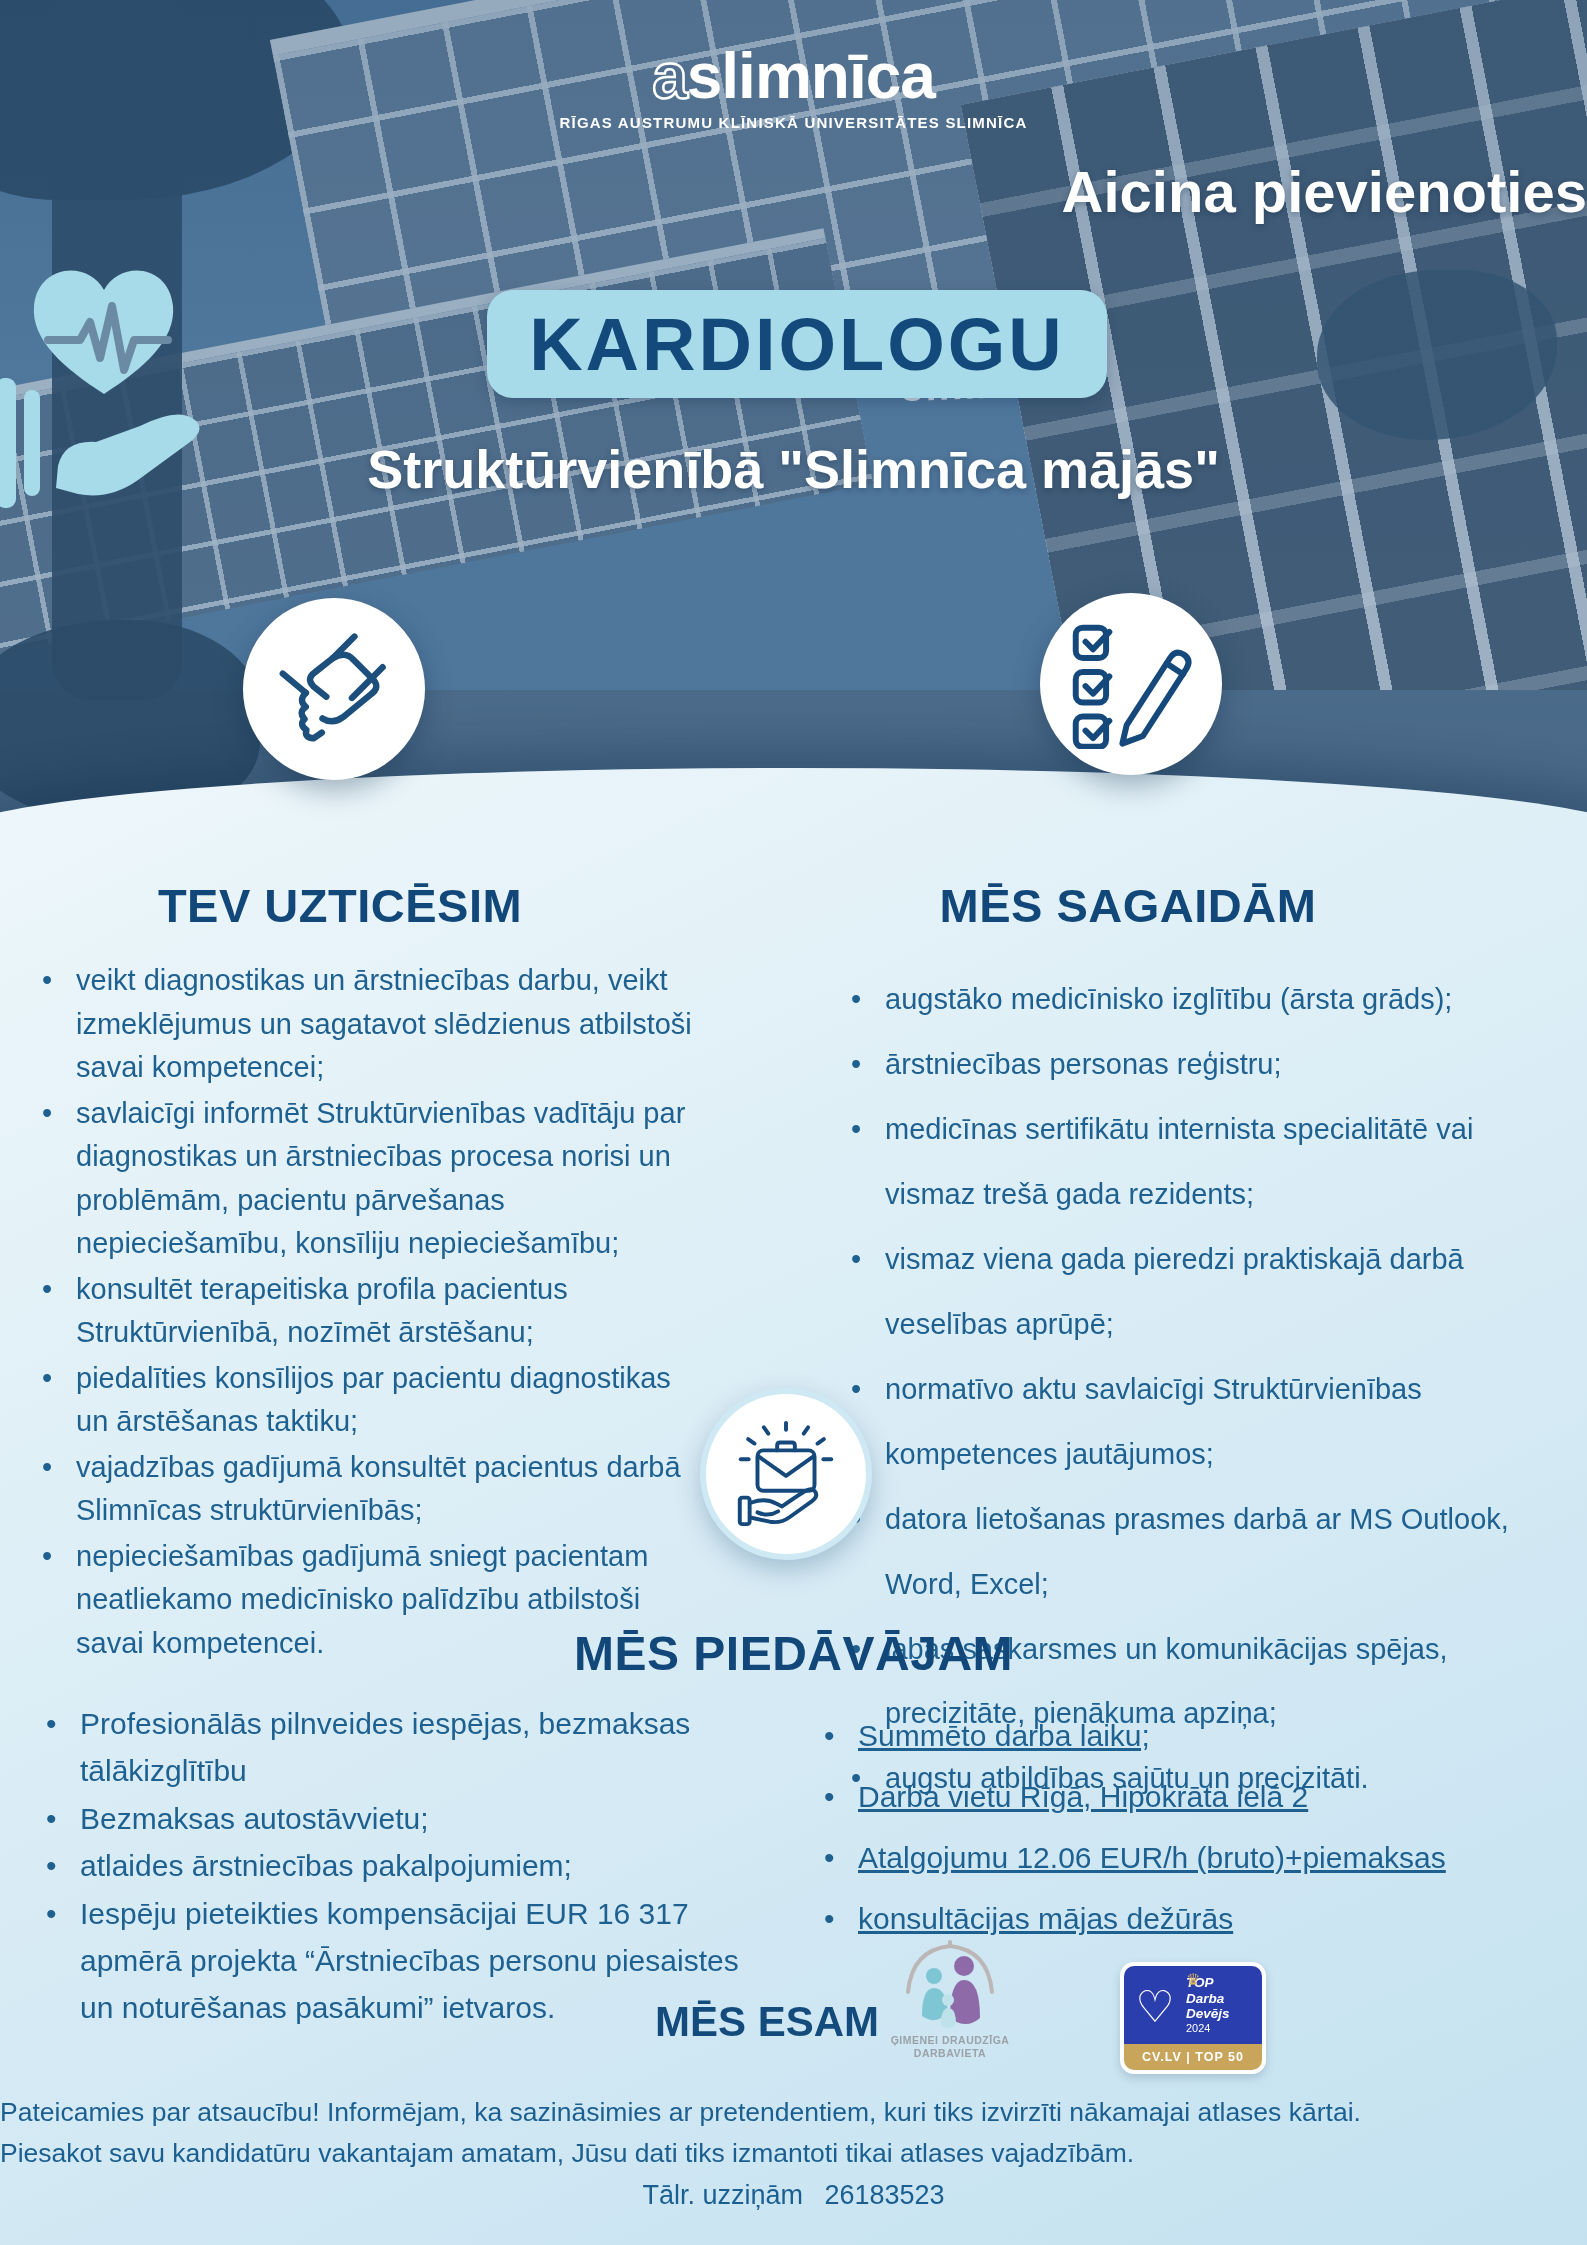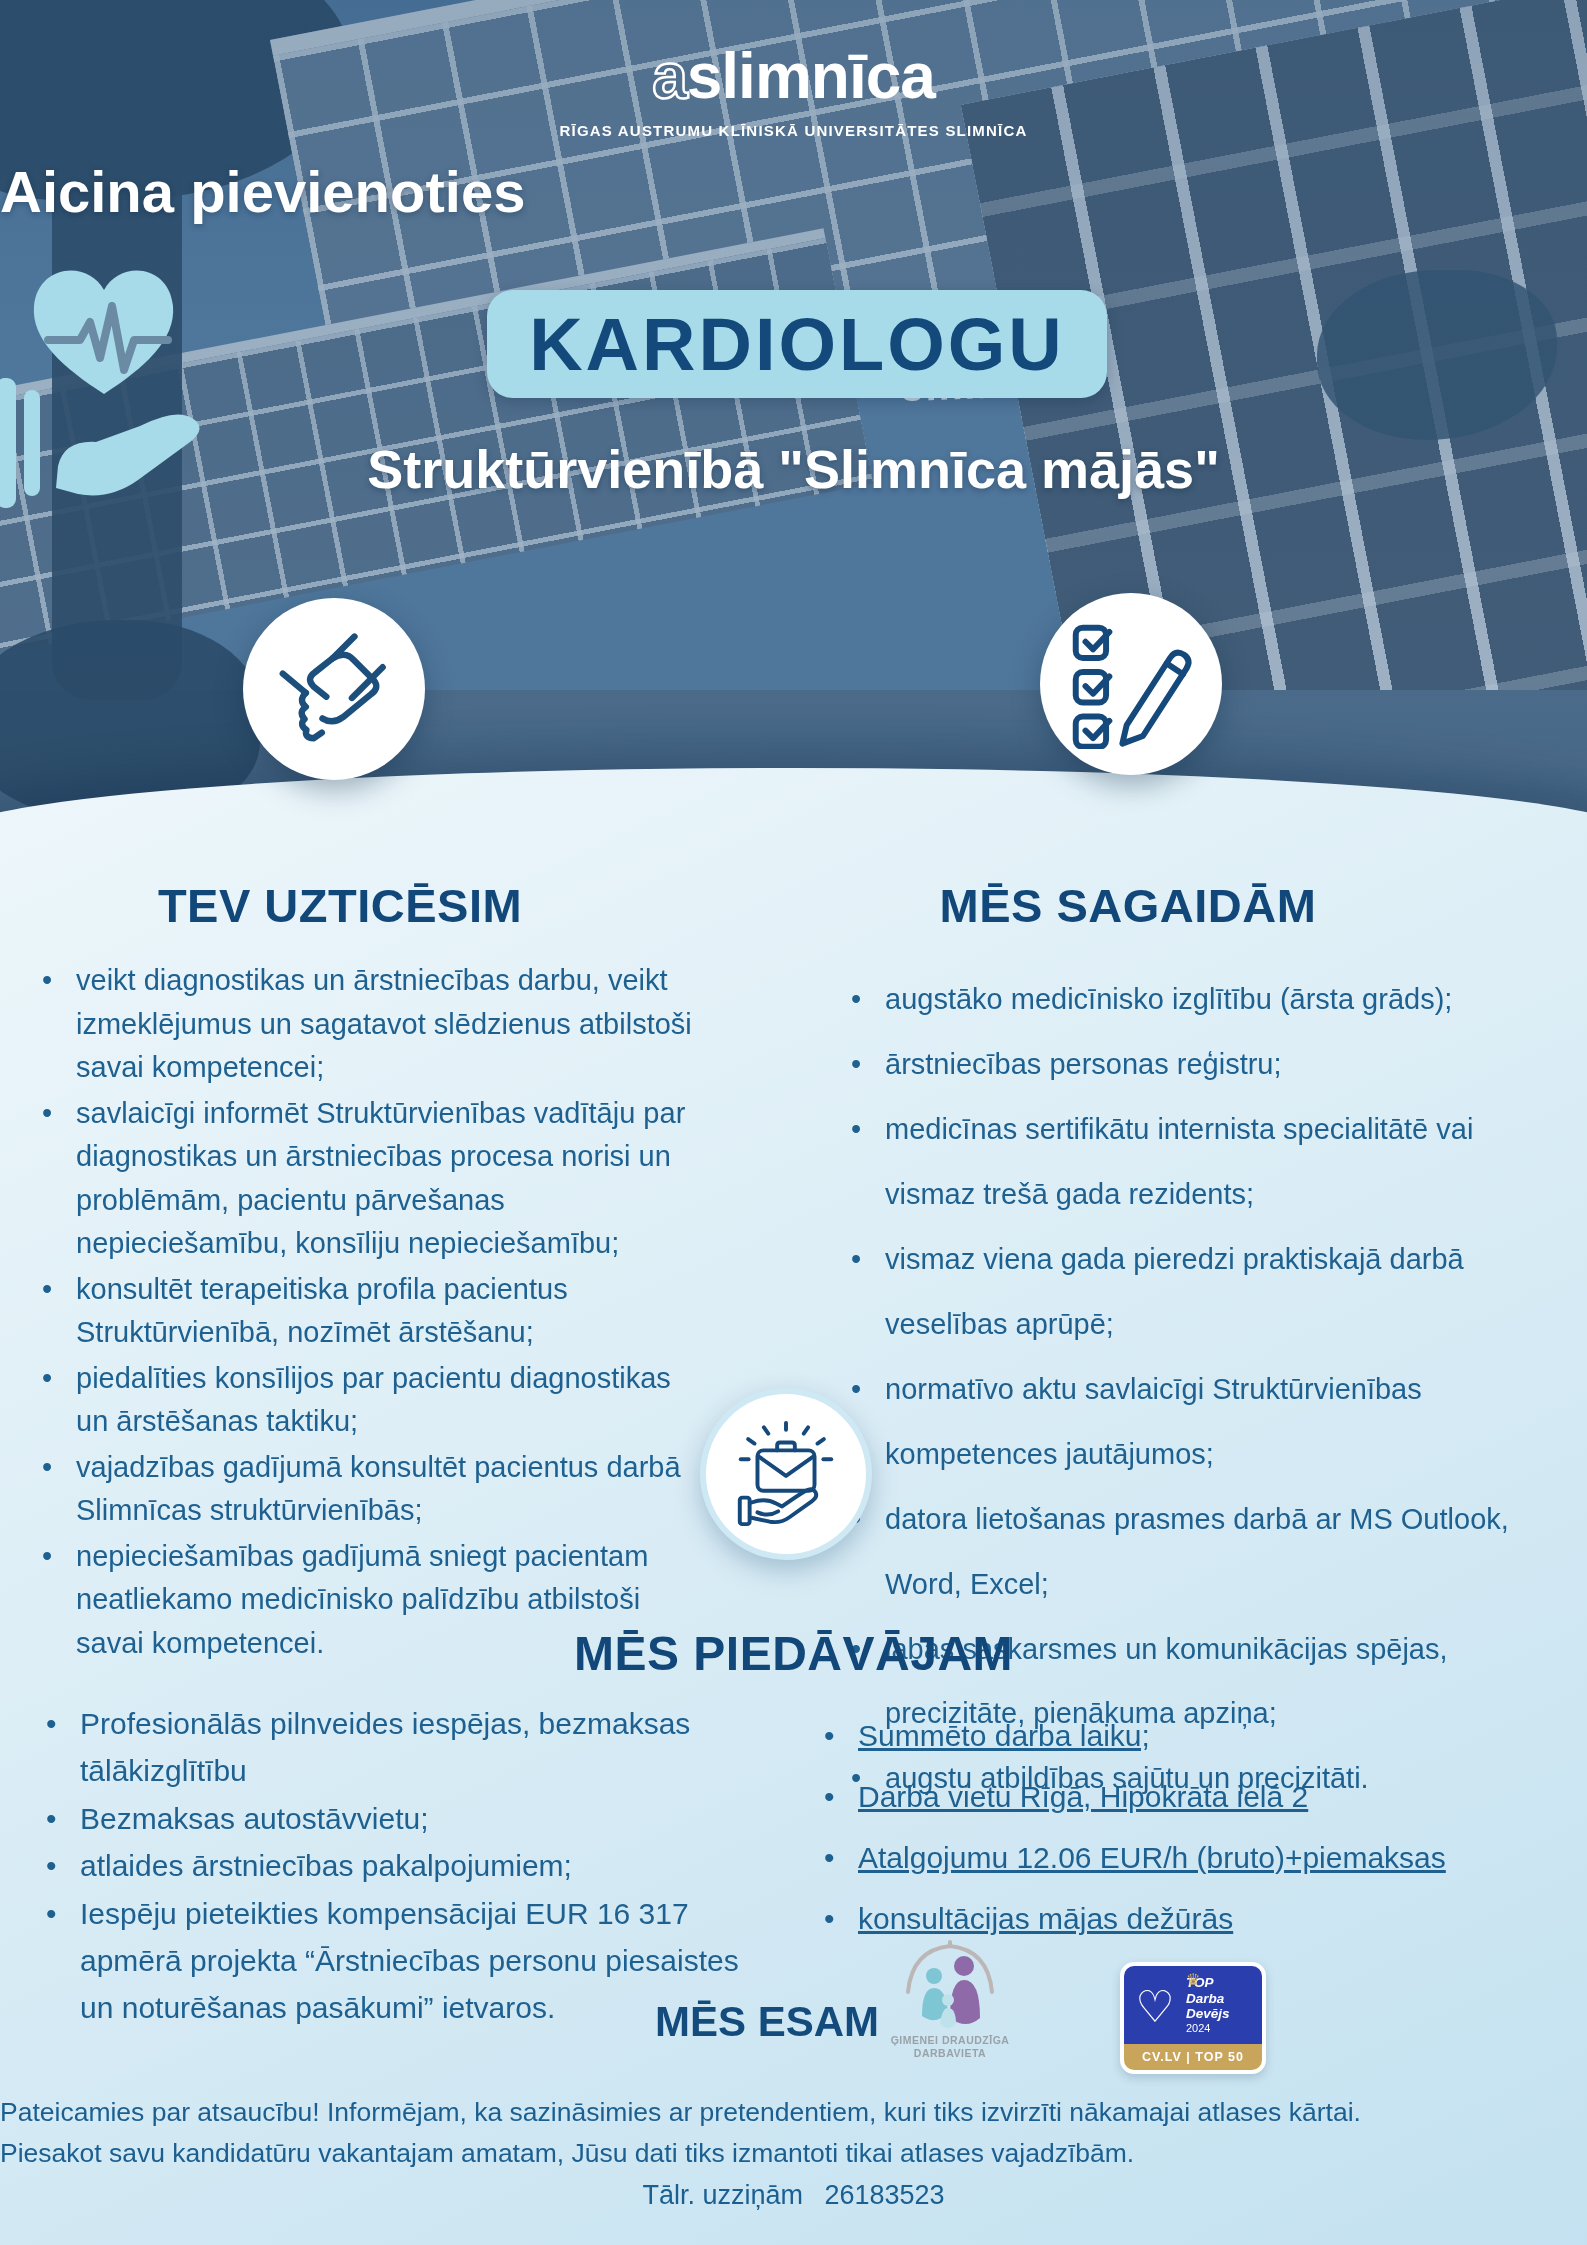--- a/index.html
+++ b/index.html
@@ -40,22 +40,22 @@
           background:#2f4d66; border-radius:60% 50% 45% 55%; opacity:.9; }
   .ground { position:absolute; left:0; bottom:0; width:100%; height:250px;
           background:linear-gradient(180deg,#5d7a96 0%,#54718d 100%); }
   .hero-overlay { position:absolute; inset:0;
           background:linear-gradient(180deg, rgba(34,72,110,.40) 0%, rgba(34,72,110,.28) 100%); }
 
   
   .logo-wrap { position:absolute; left:0; top:44px; width:100%; text-align:center; color:#fff; }
   .logo-main { font-size:64px; font-weight:bold; letter-spacing:-1px; line-height:1; }
   .logo-main .a-outline { color:transparent; -webkit-text-stroke:2.5px #ffffff; }
-  .logo-sub { font-size:15px; letter-spacing:1.2px; margin-top:14px; font-weight:bold; }
-  .invite { position:absolute; left:0; top:158px; width:100%; text-align:left;
+  .logo-sub { font-size:15px; letter-spacing:1.2px; margin-top:6px; font-weight:bold; }
+  .invite { position:absolute; left:0; top:158px; width:100%; text-align:right;
             color:#ffffff; font-size:58px; font-weight:bold; text-shadow:0 2px 6px rgba(10,35,60,.35); }
   .kardio-box { position:absolute; left:487px; top:290px; width:620px; height:108px;
             background:#a7dbe9; border-radius:26px; display:flex; align-items:center; justify-content:center;
             box-shadow:0 4px 14px rgba(10,40,70,.25); }
   .kardio-box span { color:#134a7b; font-size:74px; font-weight:800; letter-spacing:3px; }
   .unit-line { position:absolute; left:0; top:438px; width:100%; text-align:center;
             color:#ffffff; font-size:54px; font-weight:bold; text-shadow:0 2px 6px rgba(10,35,60,.35); }
   .hearthand { position:absolute; left:-4px; top:258px; width:220px; height:260px; z-index:3; }
 
   

